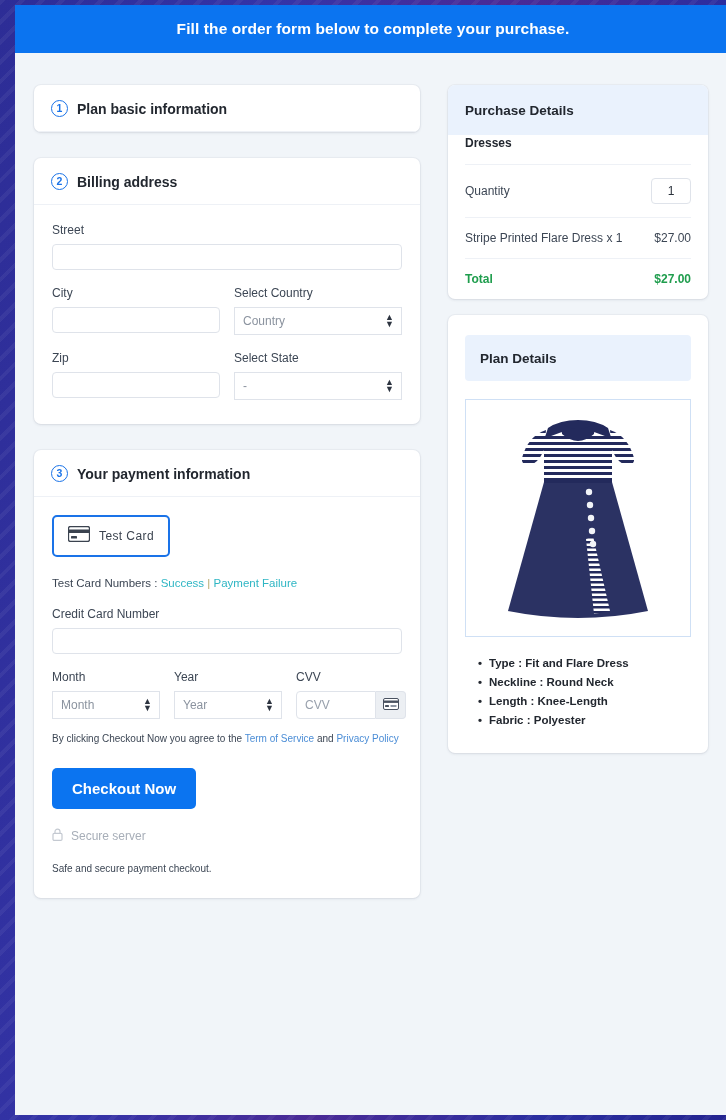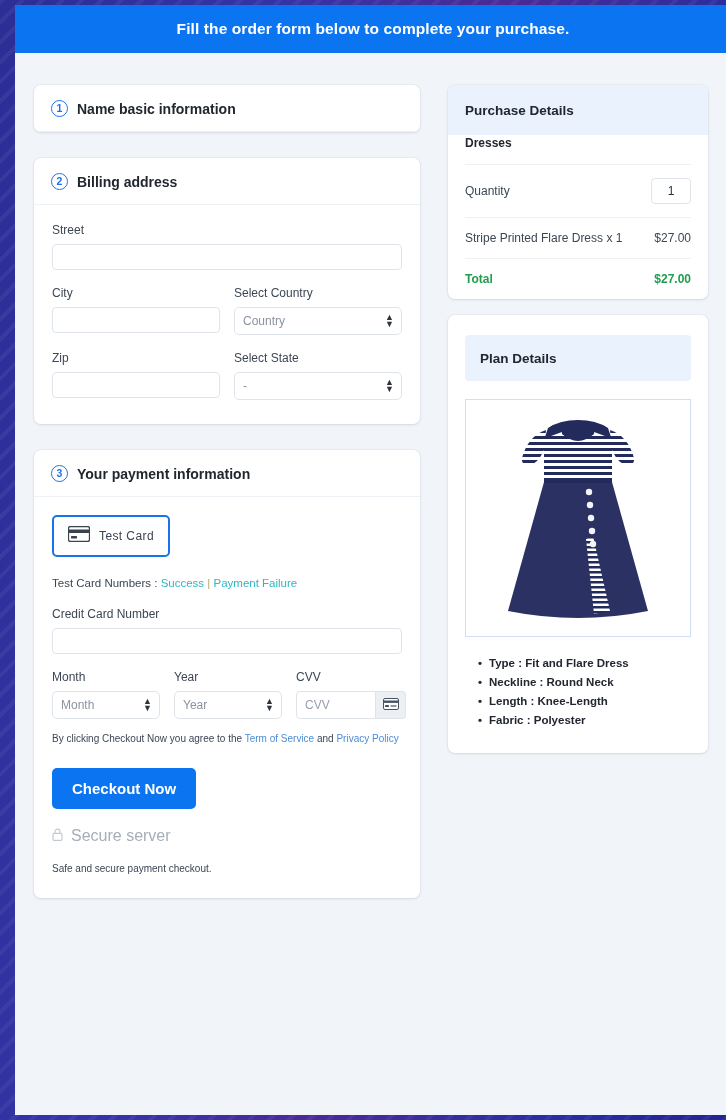--- a/index.html
+++ b/index.html
@@ -72,21 +72,21 @@
     width: 100%; height: 26px;
     border: 1px solid #dfe3ea; border-radius: 4px;
     background: #fff; font-size: 12px; color: #2b323c;
     padding: 0 8px; font-family: "Liberation Sans", sans-serif;
     outline: none;
   }
   .inp::placeholder { color: #98a0ac; }
   .sel-wrap { position: relative; width: 100%; }
   .sel {
     width: 100%; height: 28px;
-    border: 1px solid #dfe3ea; border-radius: 5px;
+    border: 1px solid #dfe3ea; border-radius: 0;
     background: #fff; font-size: 12px; color: #8b939f;
     padding: 0 24px 0 8px; appearance: none;
     font-family: "Liberation Sans", sans-serif; outline: none;
   }
   .sel-arrow {
     position: absolute; right: 8px; top: 50%;
     transform: translateY(-50%);
     font-size: 9px; line-height: 7px; color: #2d3440;
     pointer-events: none; text-align: center;
   }
@@ -118,21 +118,21 @@
   .lnk-blue { color: #4b8dd6; text-decoration: none; }
   .checkout {
     display: inline-block; background: #0b74f0; color: #fff;
     border: none; border-radius: 5px;
     font-size: 15px; font-weight: bold;
     padding: 12px 20px; cursor: pointer;
     font-family: "Liberation Sans", sans-serif;
     margin-bottom: 18px;
   }
   .secure { display: flex; align-items: center; gap: 8px; margin-bottom: 18px; }
-  .secure-text { font-size: 16px; color: #a7aeb8; }
+  .secure-text { font-size: 12px; color: #a7aeb8; }
   .safe-note { font-size: 10px; color: #3c4654; }
 
   .panel {
     background: #ffffff; border-radius: 7px;
     box-shadow: 0 1px 3px rgba(16,30,60,0.10), 0 0 0 1px rgba(16,30,60,0.03);
     margin-bottom: 16px; overflow: hidden;
   }
   .panel-head-blue {
     background: #eaf2fd; padding: 16px 17px;
   }
@@ -188,21 +188,21 @@
     <span class="banner-text">Fill the order form below to complete your purchase.</span>
   </div>
 
   <div class="page">
 
     <div class="col-left">
 
       <div class="card">
         <div class="card-head">
           <span class="step-badge">1</span>
-          <span class="card-title">Name basic information</span>
+          <span class="card-title">Plan basic information</span>
         </div>
       </div>
 
       <div class="card">
         <div class="card-head">
           <span class="step-badge">2</span>
           <span class="card-title">Billing address</span>
         </div>
         <div class="card-body">
           <div class="field full">

